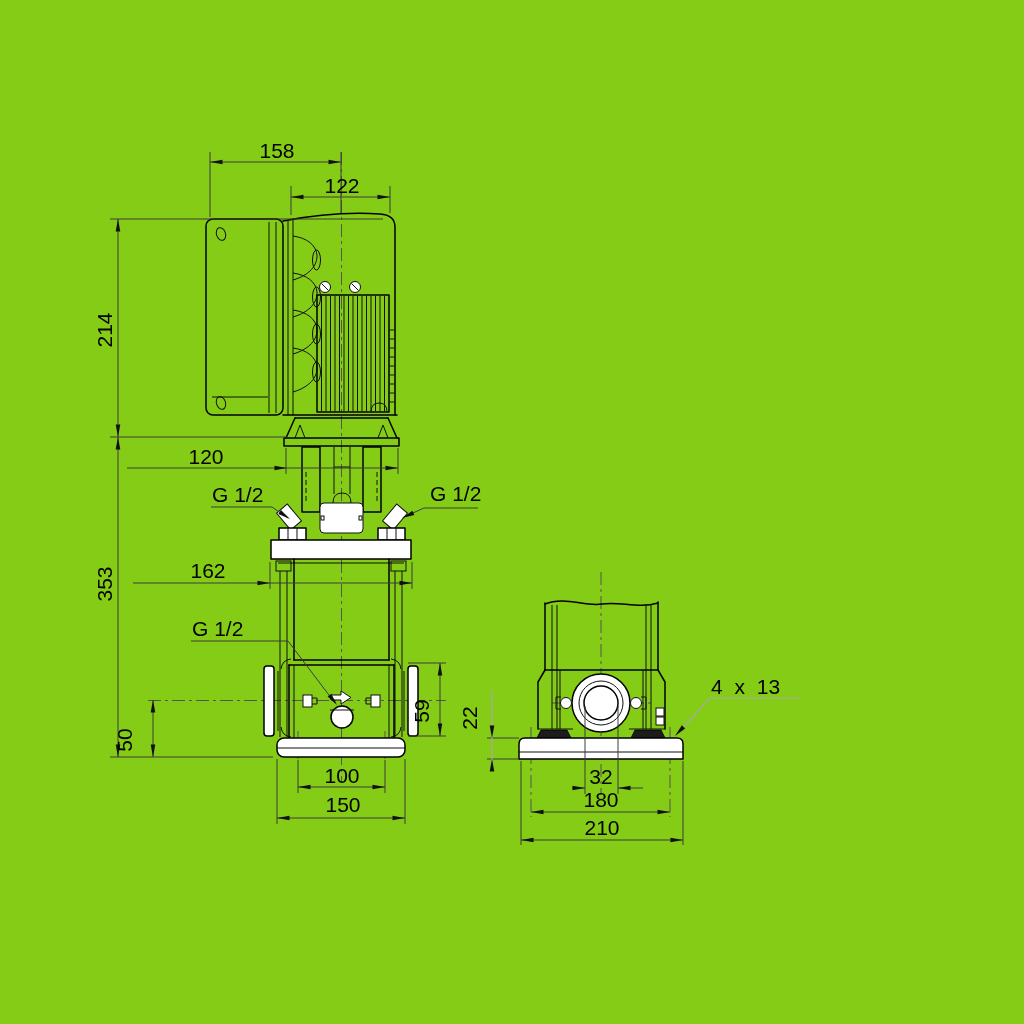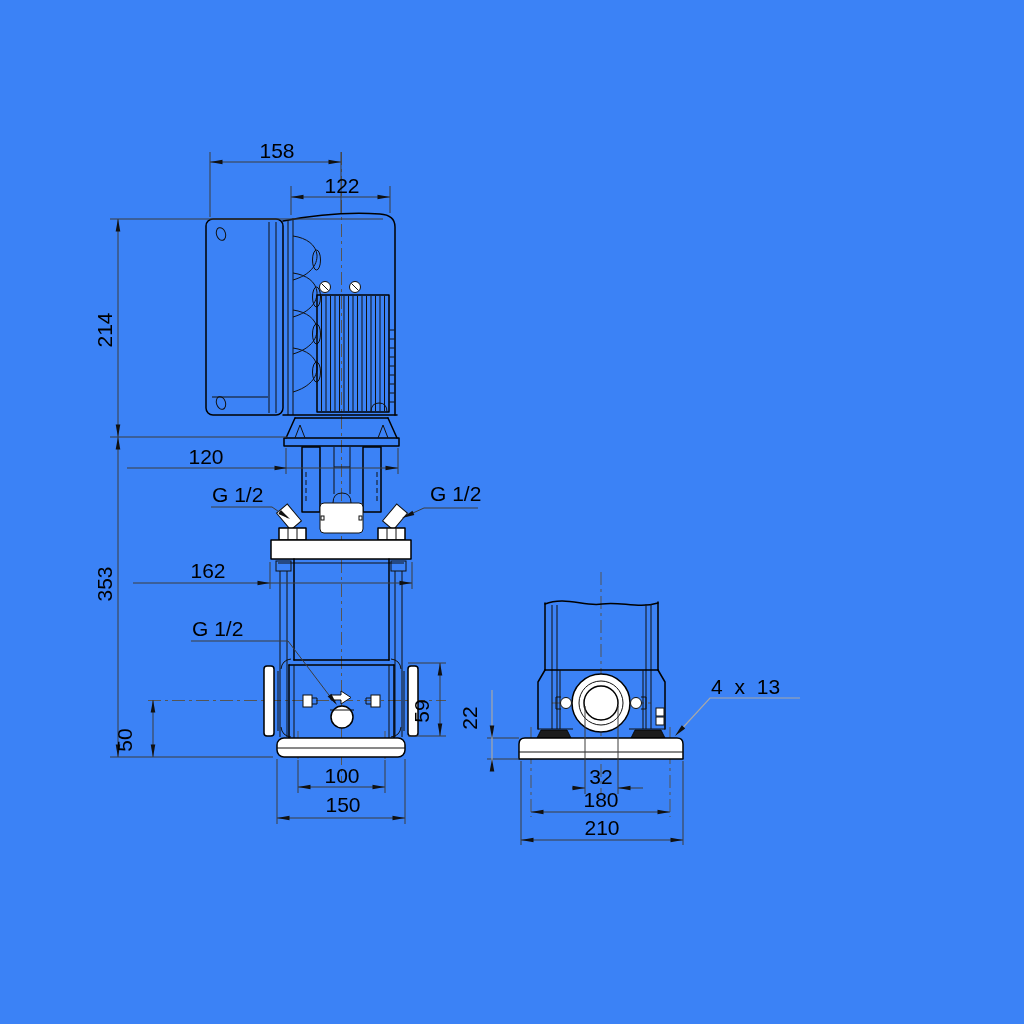--- a/index.html
+++ b/index.html
@@ -1,16 +1,16 @@
 <!DOCTYPE html>
 <html><head>
 <meta charset="utf-8">
 <style>
   html,body{margin:0;padding:0;background:#fff;}
-  .canvas{position:relative;width:1024px;height:1024px;background:#3b82f6;overflow:hidden;}
+  .canvas{position:relative;width:1024px;height:1024px;background:#84cc16;overflow:hidden;}
   svg{position:absolute;left:0;top:0;}
   .obj{stroke:#000;stroke-width:1.5;fill:none;stroke-linejoin:round;stroke-linecap:round;}
   .thin{stroke:#111;stroke-width:1;fill:none;}
   .wfill{fill:#fff;}
   .dkfill{fill:#1c1c1c;stroke:#000;stroke-width:.8;}
   .dim{stroke:#3c3c3c;stroke-width:1;fill:none;}
   .gray{stroke:#a8a8a8;stroke-width:1.2;fill:none;}
   .cl{stroke:#555;stroke-width:1;fill:none;stroke-dasharray:13 4 3 4;}
   .arr{fill:#111;stroke:none;}
   text{font-family:"Liberation Sans","DejaVu Sans",sans-serif;font-size:21px;fill:#000;}

